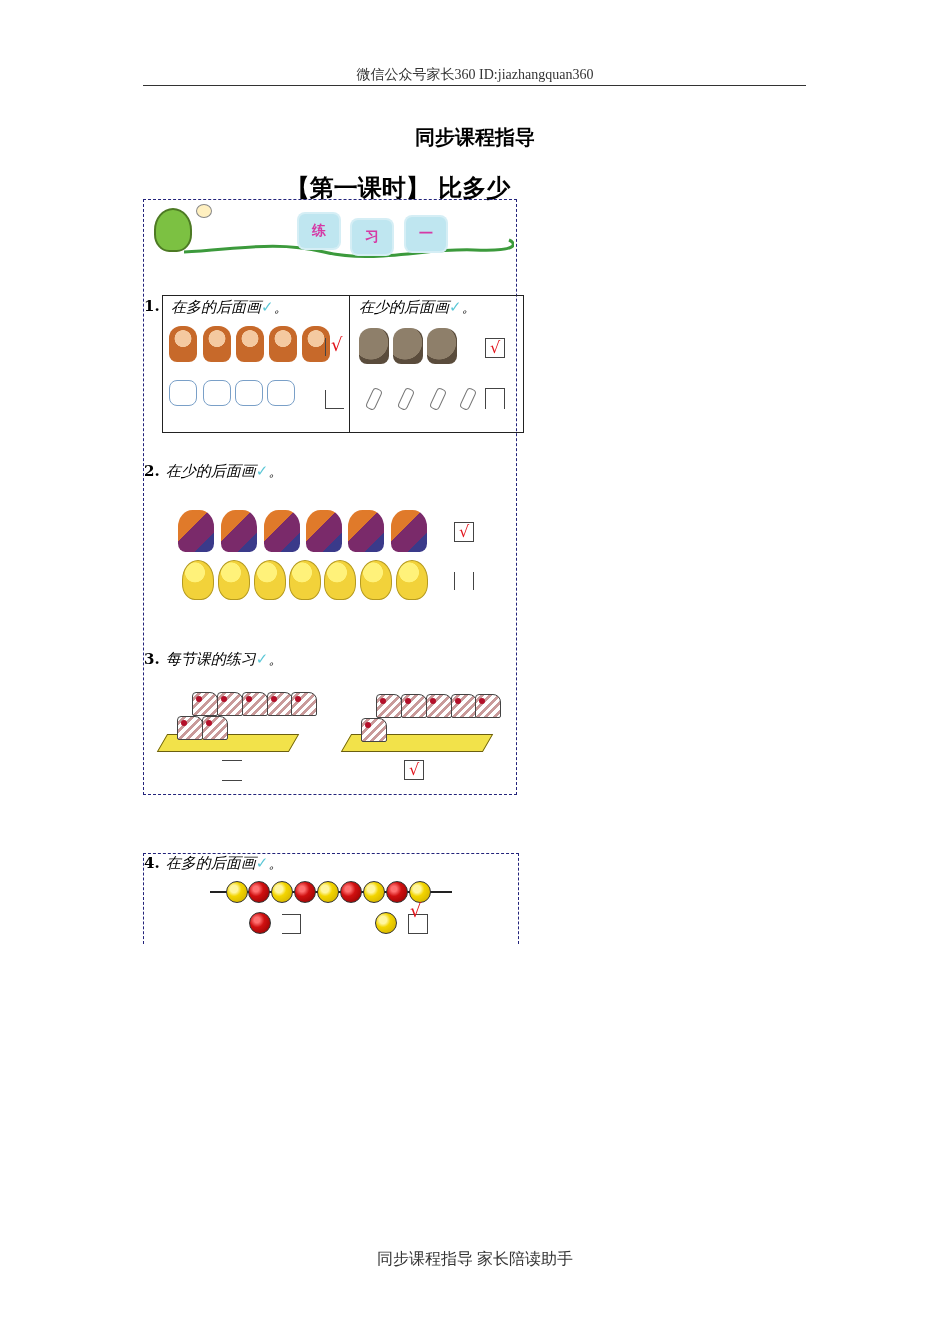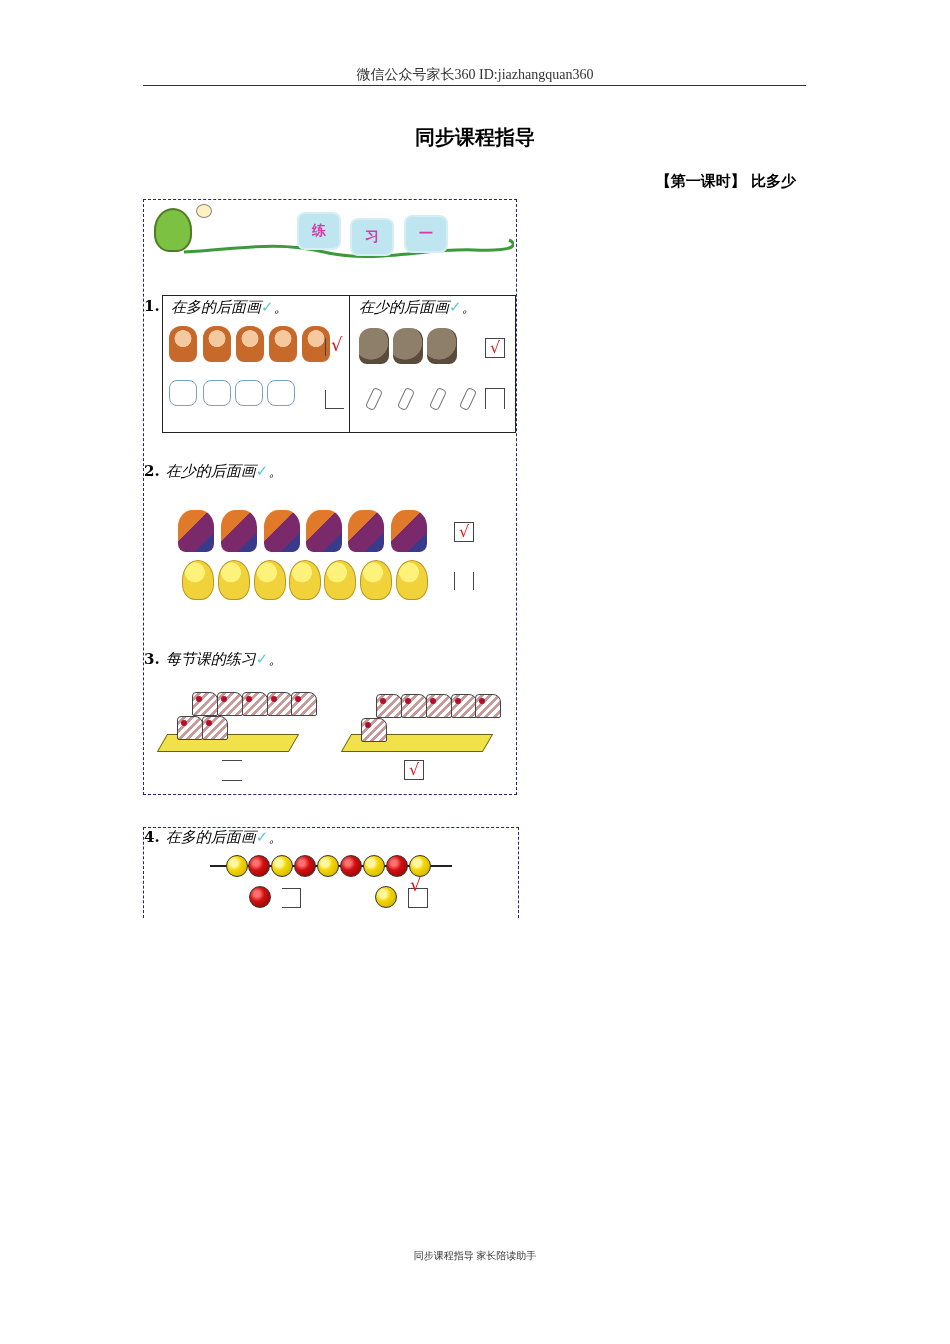--- a/index.html
+++ b/index.html
@@ -4,21 +4,21 @@
 <style>
   html, body { margin:0; padding:0; background:#ffffff; }
   body { width:950px; height:1344px; position:relative; overflow:hidden;
          font-family:"DejaVu Serif", serif; color:#000; }
   .abs { position:absolute; }
   .header-text { left:0; width:950px; top:66px; text-align:center; font-size:14px; color:#333;
                  font-family:"Liberation Serif", serif; }
   .header-rule { left:143px; top:85px; width:663px; height:0; border-top:1.5px solid #333; }
   .title { left:0; width:950px; top:124px; text-align:center; font-size:20px; font-weight:bold;
            font-family:"DejaVu Sans", sans-serif; }
-  .subtitle { left:0; width:796px; top:172px; text-align:right; font-size:15px; font-weight:bold;
+  .subtitle { left:0; width:796px; top:172px; text-align:center; font-size:24px; font-weight:bold;
               font-family:"DejaVu Sans", sans-serif; }
   .dash-box { border:1px dashed #22227a; }
   .banner-tile { position:absolute; width:40px; height:34px; background:#bfe6f0;
                  border-radius:6px; color:#d53aa5; font-size:14px; font-weight:bold;
                  display:flex; align-items:center; justify-content:center;
                  font-family:"DejaVu Sans", sans-serif; box-shadow:0 0 0 2px #d5eef5; }
   .q-label { font-size:15px; font-family:"DejaVu Serif", serif; font-style:italic; white-space:nowrap; }
   .q-num { font-weight:bold; font-style:normal; margin-right:6px; }
   .tick-cyan { color:#5bc7d6; font-style:normal; }
   .box { position:absolute; width:18px; height:18px; border:1.5px solid #444; background:#fff;
@@ -34,21 +34,21 @@
   .duck { width:30px; height:38px; border-radius:50% 50% 40% 40%;
           background:radial-gradient(circle at 40% 30%, #fff27a 0 30%, #f2d23a 32% 100%); border:1px solid #b59a20; }
   .tray { position:absolute; height:16px; background:#f2e24a; border:1.5px solid #6b5f10; }
   .cake { position:absolute; width:24px; height:22px; border-radius:4px 8px 2px 2px;
           background:repeating-linear-gradient(135deg,#fff 0 3px,#c99a9a 3px 6px);
           border:1px solid #444; }
   .cake::after { content:""; position:absolute; left:3px; top:3px; width:6px; height:6px; border-radius:50%; background:#b4102a; }
   .bead { position:absolute; width:20px; height:20px; border-radius:50%; border:1px solid #333; }
   .bead.yellow { background:radial-gradient(circle at 35% 35%, #fff6a0 0 20%, #f3d500 40%, #c9a800 100%); }
   .bead.red { background:radial-gradient(circle at 35% 35%, #ff7070 0 15%, #d01010 40%, #8a0000 100%); }
-  .footer-text { left:0; width:950px; top:1249px; text-align:center; font-size:10px; color:#333;
+  .footer-text { left:0; width:950px; top:1249px; text-align:center; font-size:16px; color:#333;
                  font-family:"Liberation Serif", serif; }
 </style>
 </head>
 <body>
 
 <div class="abs header-text">微信公众号家长360 ID:jiazhangquan360</div>
 <div class="abs header-rule"></div>
 
 <div class="abs title">同步课程指导</div>
 <div class="abs subtitle">【第一课时】 比多少</div>
@@ -62,21 +62,21 @@
       <path d="M10 22 C 60 20, 100 10, 150 22 S 250 18, 300 20 S 340 12, 335 10" stroke="#3c9a3c" stroke-width="3" fill="none"></path>
     </svg>
     <div class="banner-tile" style="left:155px; top:14px;">练</div>
     <div class="banner-tile" style="left:208px; top:20px;">习</div>
     <div class="banner-tile" style="left:262px; top:17px;">一</div>
   </div>
 
   <div class="abs q-label" style="left:0; top:97px;">
     <span class="q-num">1.</span>
   </div>
-  <div class="abs" style="left:18px; top:95px; width:352px; height:136px; border:1.5px solid #222;">
+  <div class="abs" style="left:18px; top:95px; width:352px; height:136px; border:1.5px solid #222;padding-left:8px;">
     <div class="abs" style="left:186px; top:0; width:0; height:136px; border-left:1.5px solid #222;"></div>
 
     <div class="abs q-label" style="left:8px; top:2px;">
       <span>在多的后面画</span><span class="tick-cyan">✓</span><span>。</span>
     </div>
     <div class="animal monkey" style="left:6px; top:30px;"></div>
     <div class="animal monkey" style="left:40px; top:30px;"></div>
     <div class="animal monkey" style="left:73px; top:30px;"></div>
     <div class="animal monkey" style="left:106px; top:30px;"></div>
     <div class="animal monkey" style="left:139px; top:30px;"></div>
@@ -138,21 +138,21 @@
   <div class="tray" style="left:202px; top:534px; width:140px; transform:skewX(-30deg);"></div>
   <div class="cake" style="left:232px; top:494px;"></div>
   <div class="cake" style="left:257px; top:494px;"></div>
   <div class="cake" style="left:282px; top:494px;"></div>
   <div class="cake" style="left:307px; top:494px;"></div>
   <div class="cake" style="left:331px; top:494px;"></div>
   <div class="cake" style="left:217px; top:518px;"></div>
   <div class="box" style="left:260px; top:560px;">√</div>
 </div>
 
-<div class="abs dash-box" style="left:143px; top:827px; width:374px; height:90px; border-bottom:none;">
+<div class="abs dash-box" style="left:143px; top:853px; width:374px; height:90px; border-bottom:none;">
   <div class="abs q-label" style="left:0; top:0;">
     <span class="q-num">4.</span><span>在多的后面画</span><span class="tick-cyan">✓</span><span>。</span>
   </div>
   <div class="abs" style="left:66px; top:37px; width:242px; height:0; border-top:2px solid #222;"></div>
   <div class="bead yellow" style="left:82px; top:27px;"></div>
   <div class="bead red" style="left:104px; top:27px;"></div>
   <div class="bead yellow" style="left:127px; top:27px;"></div>
   <div class="bead red" style="left:150px; top:27px;"></div>
   <div class="bead yellow" style="left:173px; top:27px;"></div>
   <div class="bead red" style="left:196px; top:27px;"></div>

